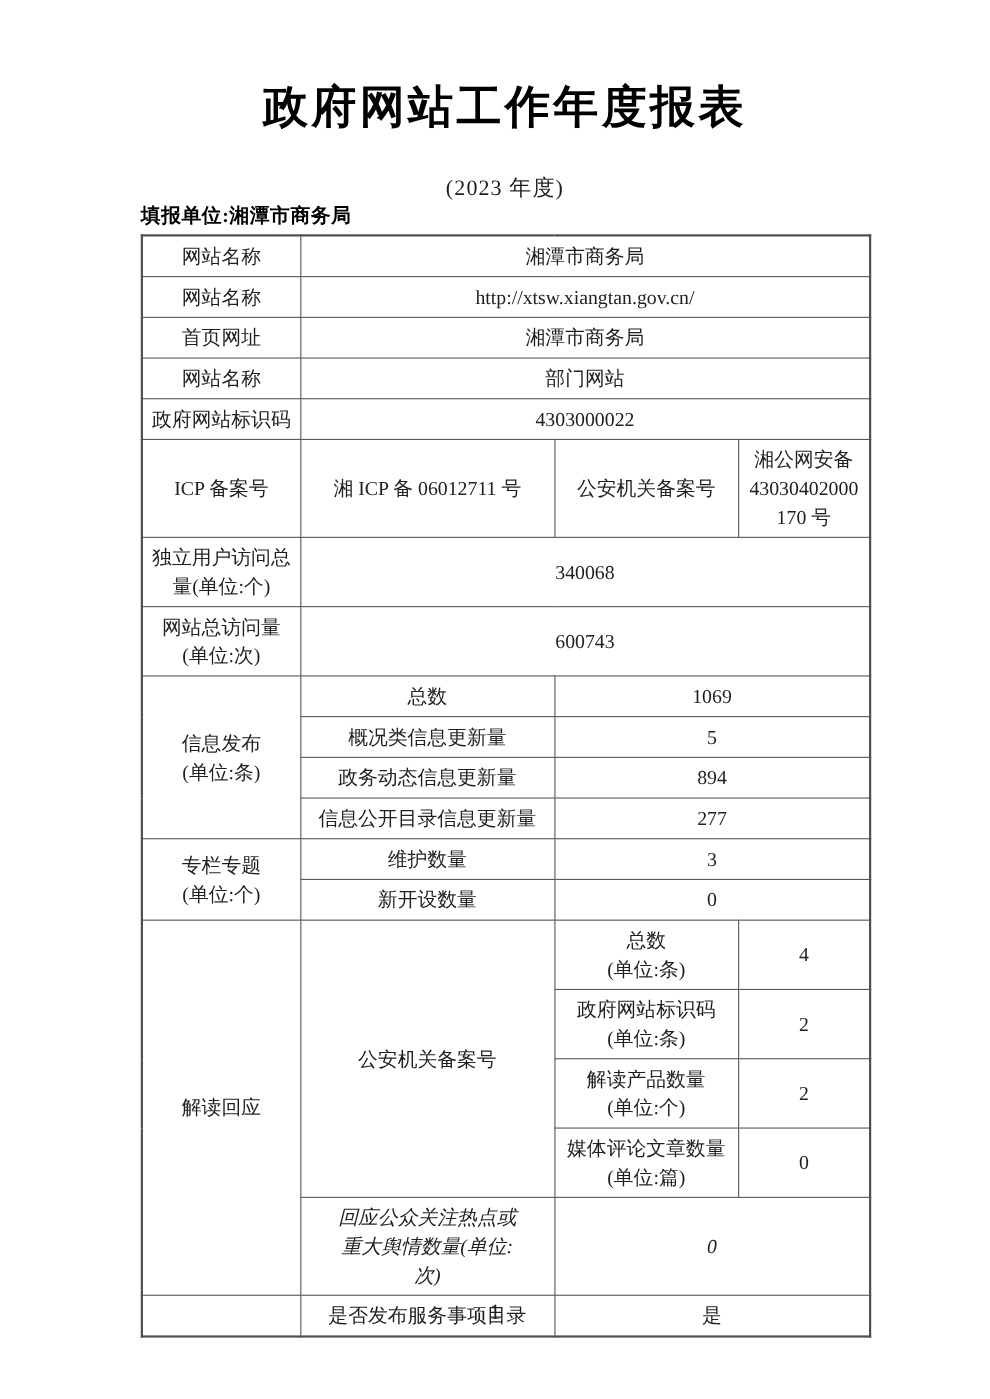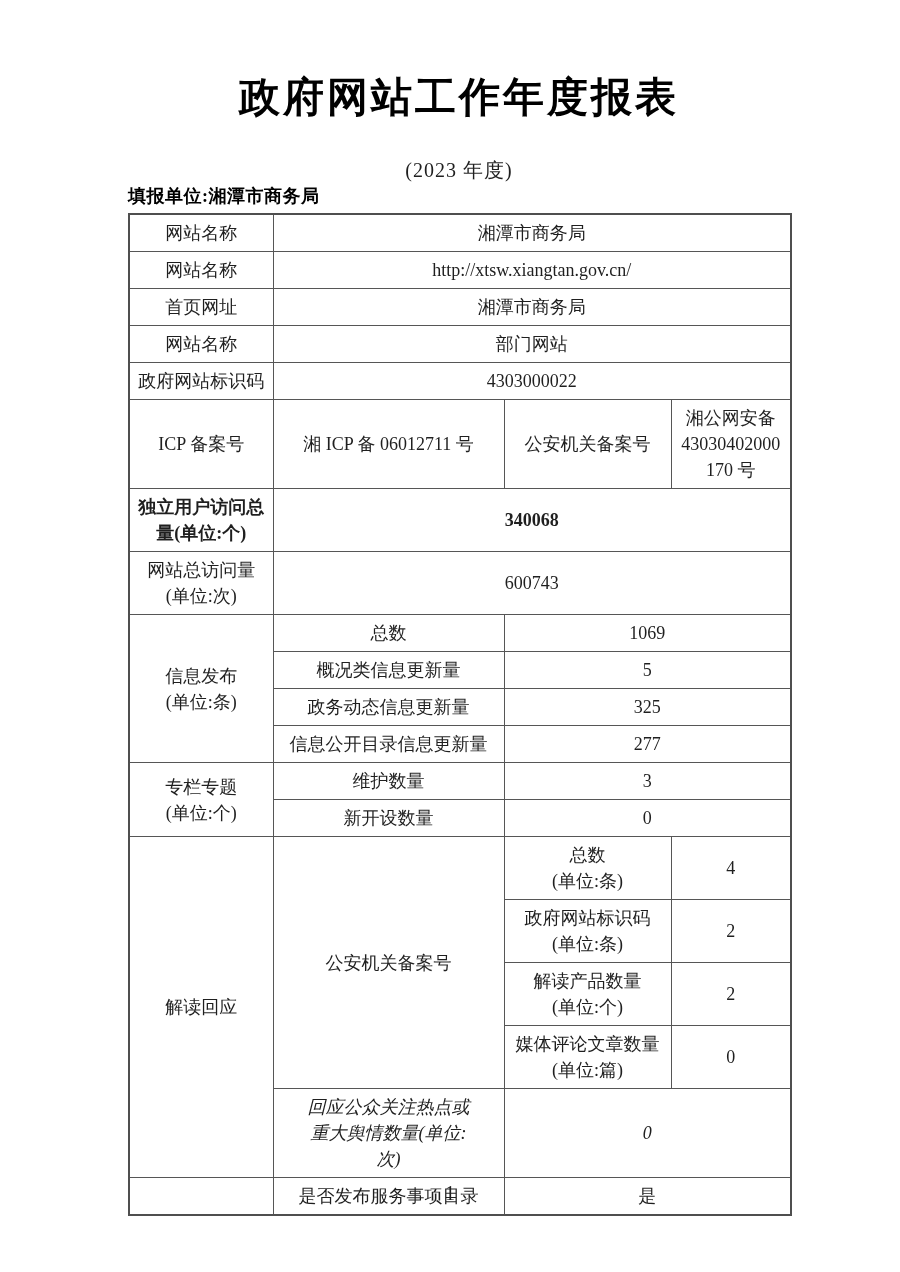--- a/index.html
+++ b/index.html
@@ -55,21 +55,21 @@
     vertical-align: middle;
     font-size: 18px;
     line-height: 26px;
     padding: 5px 4px;
     white-space: pre-line;
     overflow: hidden;
   }
   td.ta-left { text-align: left; }
   tr.h31 { height: 31px; }
   tr.h82 { height: 82px; }
-  tr.h55 { height: 55px; font-weight: bold; }
+  tr.h55 { height: 55px; }
   tr.h57 { height: 57px; border-radius: 22px; }
   tr.h52 { height: 52px; }
   tr.h77 { height: 77px; font-style: italic; }
   tr.h36 { height: 33px; }
   .page-number {
     position: absolute;
     left: 0;
     width: 100%;
     top: 1182px;
     text-align: center;
@@ -142,21 +142,21 @@
 (单位:条)</td>
         <td>总数</td>
         <td colspan="2">1069</td>
       </tr>
       <tr class="h31">
         <td>概况类信息更新量</td>
         <td colspan="2">5</td>
       </tr>
       <tr class="h31">
         <td>政务动态信息更新量</td>
-        <td colspan="2">325</td>
+        <td colspan="2">894</td>
       </tr>
       <tr class="h31">
         <td>信息公开目录信息更新量</td>
         <td colspan="2">277</td>
       </tr>
 
       <tr class="h31">
         <td rowspan="2">专栏专题
 (单位:个)</td>
         <td>维护数量</td>

